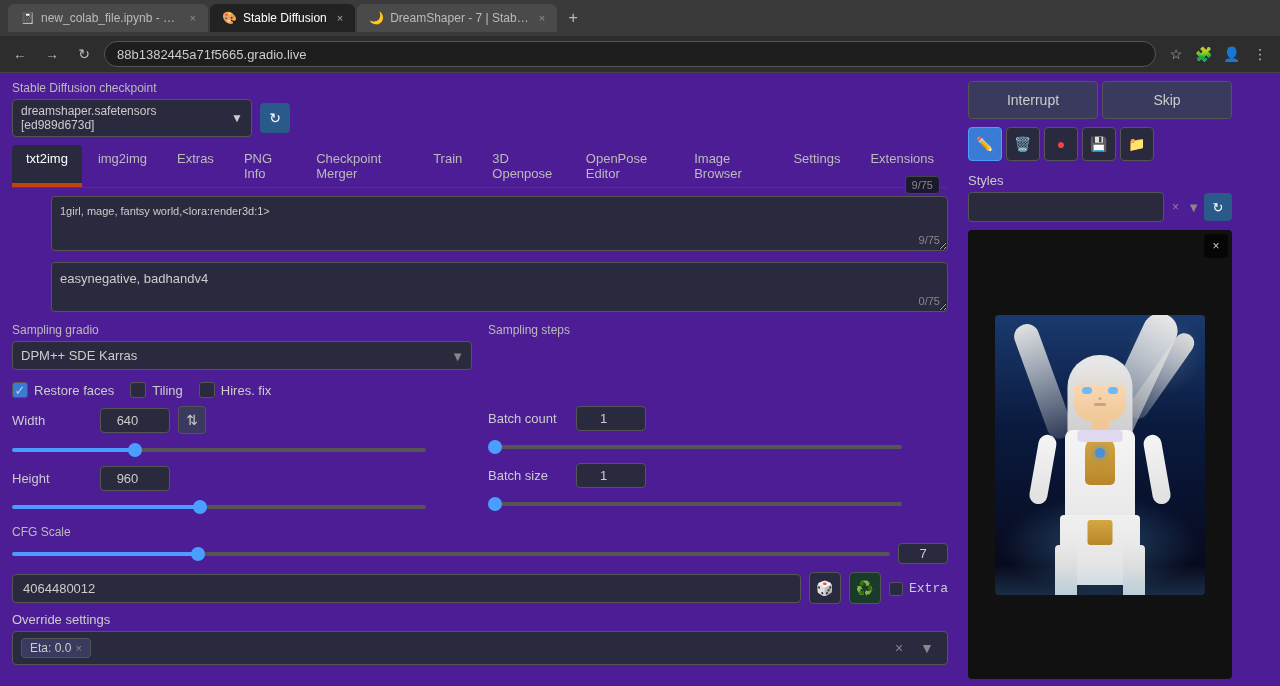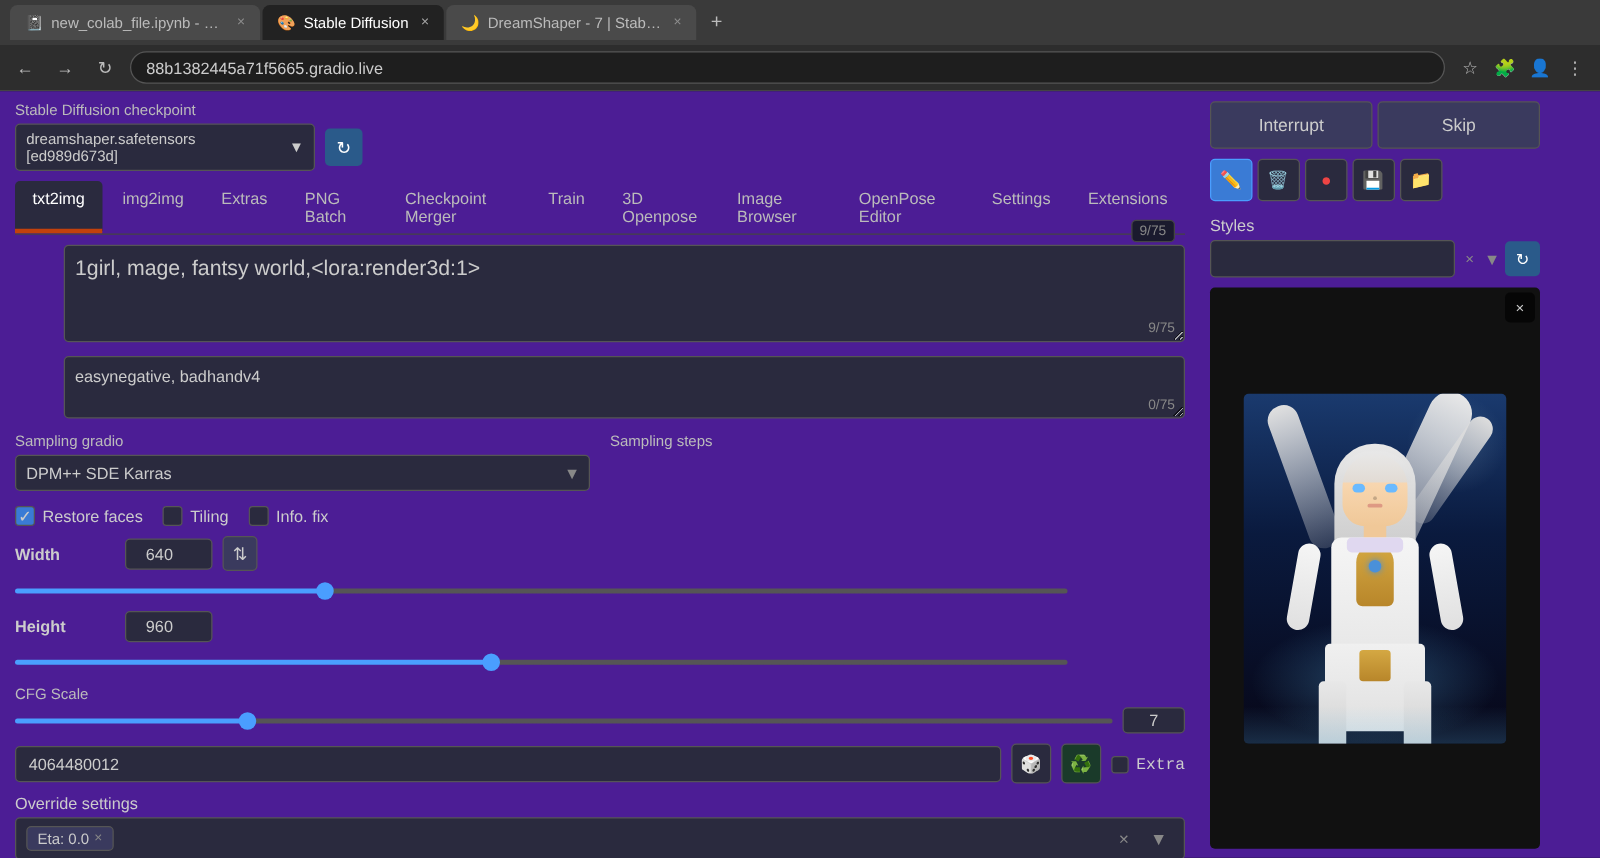--- a/index.html
+++ b/index.html
@@ -327,21 +327,20 @@
     .field-row {
       display: flex;
       align-items: center;
       gap: 8px;
       margin-bottom: 6px;
     }
     .field-label {
       font-size: 13px;
       color: #ccc;
       min-width: 80px;
-      font-weight: bold;
     }
     .number-input {
       background: #2a2a3e;
       border: 1px solid #555;
       border-radius: 4px;
       color: #ccc;
       padding: 4px 8px;
       font-size: 13px;
       width: 70px;
       text-align: center;
@@ -634,50 +633,50 @@
       <div class="nav-tab active">
         <span>txt2img</span>
       </div>
       <div class="nav-tab">
         <span>img2img</span>
       </div>
       <div class="nav-tab">
         <span>Extras</span>
       </div>
       <div class="nav-tab">
-        <span>PNG Batch</span>
+        <span>PNG Info</span>
       </div>
       <div class="nav-tab">
         <span>Checkpoint Merger</span>
       </div>
       <div class="nav-tab">
         <span>Train</span>
       </div>
       <div class="nav-tab">
         <span>3D Openpose</span>
       </div>
       <div class="nav-tab">
+        <span>OpenPose Editor</span>
+      </div>
+      <div class="nav-tab">
         <span>Image Browser</span>
-      </div>
-      <div class="nav-tab">
-        <span>OpenPose Editor</span>
       </div>
       <div class="nav-tab">
         <span>Settings</span>
       </div>
       <div class="nav-tab">
         <span>Extensions</span>
       </div>
     </div>
 
     <div class="prompt-area">
       <div style="position:relative;">
         <span class="progress-counter" style="position:absolute;right:8px;top:-20px;font-size:11px;color:#888;background:#1a1a2e;padding:2px 6px;border:1px solid #444;border-radius:4px;">9/75</span>
       </div>
-      <textarea rows="3" style="width: 100%; background: rgb(42, 42, 62); border: 1px solid rgb(85, 85, 85); border-radius: 4px; color: rgb(204, 204, 204); padding: 8px; font-size: 17px; font-family: inherit; resize: vertical; min-height: 55px;">1girl, mage, fantsy world,&lt;lora:render3d:1&gt;</textarea>
+      <textarea rows="3" style="width: 100%; background: rgb(42, 42, 62); border: 1px solid rgb(85, 85, 85); border-radius: 4px; color: rgb(204, 204, 204); padding: 8px; font-size: 11px; font-family: inherit; resize: vertical; min-height: 55px;">1girl, mage, fantsy world,&lt;lora:render3d:1&gt;</textarea>
       <span class="prompt-counter">9/75</span>
     </div>
 
     <div class="prompt-area">
       <textarea rows="2" style="width: 100%; background: rgb(42, 42, 62); border: 1px solid rgb(85, 85, 85); border-radius: 4px; color: rgb(204, 204, 204); padding: 8px; font-size: 13px; font-family: inherit; resize: vertical; min-height: 50px;">easynegative, badhandv4</textarea>
       <span class="prompt-counter">0/75</span>
     </div>
 
     <div class="controls-row">
       <div class="control-group">
@@ -702,21 +701,21 @@
       <div class="checkbox-item">
         <div class="checkbox">✓</div>
         <span class="checkbox-label">Restore faces</span>
       </div>
       <div class="checkbox-item">
         <div class="checkbox unchecked"></div>
         <span class="checkbox-label">Tiling</span>
       </div>
       <div class="checkbox-item">
         <div class="checkbox unchecked"></div>
-        <span class="checkbox-label">Info. fix</span>
+        <span class="checkbox-label">Hires. fix</span>
       </div>
     </div>
 
     <div class="two-col">
       <div class="col">
 
         <div class="field-row">
           <span class="field-label">Width</span>
           <input class="number-input" type="number" value="640" style="">
           <div class="swap-btn">
@@ -726,20 +725,38 @@
         <div style="margin-bottom:6px;">
           <input type="range" min="64" max="2048" value="640" style="--val: 29.03225806451613%; width: 90%; background: linear-gradient(to right, rgb(74, 158, 255) 0%, rgb(74, 158, 255) 29.0323%, rgb(85, 85, 85) 29.0323%, rgb(85, 85, 85) 100%);">
         </div>
 
         <div class="field-row">
           <span class="field-label">Height</span>
           <input class="number-input" type="number" value="960" style="">
         </div>
         <div>
           <input type="range" min="64" max="2048" value="960" style="--val: 45.16129032258064%; width: 90%; background: linear-gradient(to right, rgb(74, 158, 255) 0%, rgb(74, 158, 255) 45.1613%, rgb(85, 85, 85) 45.1613%, rgb(85, 85, 85) 100%);">
+        </div>
+      </div>
+      <div class="col">
+
+        <div class="field-row">
+          <span class="field-label">Batch count</span>
+          <input class="number-input" type="number" value="1" style="">
+        </div>
+        <div style="margin-bottom:6px;">
+          <input type="range" min="1" max="8" value="1" style="--val: 0%; width: 90%; background: linear-gradient(to right, rgb(74, 158, 255) 0%, rgb(74, 158, 255) 0%, rgb(85, 85, 85) 0%, rgb(85, 85, 85) 100%);">
+        </div>
+
+        <div class="field-row">
+          <span class="field-label">Batch size</span>
+          <input class="number-input" type="number" value="1" style="">
+        </div>
+        <div>
+          <input type="range" min="1" max="8" value="1" style="--val: 0%; width: 90%; background: linear-gradient(to right, rgb(74, 158, 255) 0%, rgb(74, 158, 255) 0%, rgb(85, 85, 85) 0%, rgb(85, 85, 85) 100%);">
         </div>
       </div>
     </div>
 
     <div class="cfg-row">
       <div class="control-label">CFG Scale</div>
       <div class="slider-row">
         <div class="slider-container">
           <input type="range" min="1" max="30" value="7" style="--val: 20.689655172413794%; background: linear-gradient(to right, rgb(74, 158, 255) 0%, rgb(74, 158, 255) 20.6897%, rgb(85, 85, 85) 20.6897%, rgb(85, 85, 85) 100%);">
         </div>

